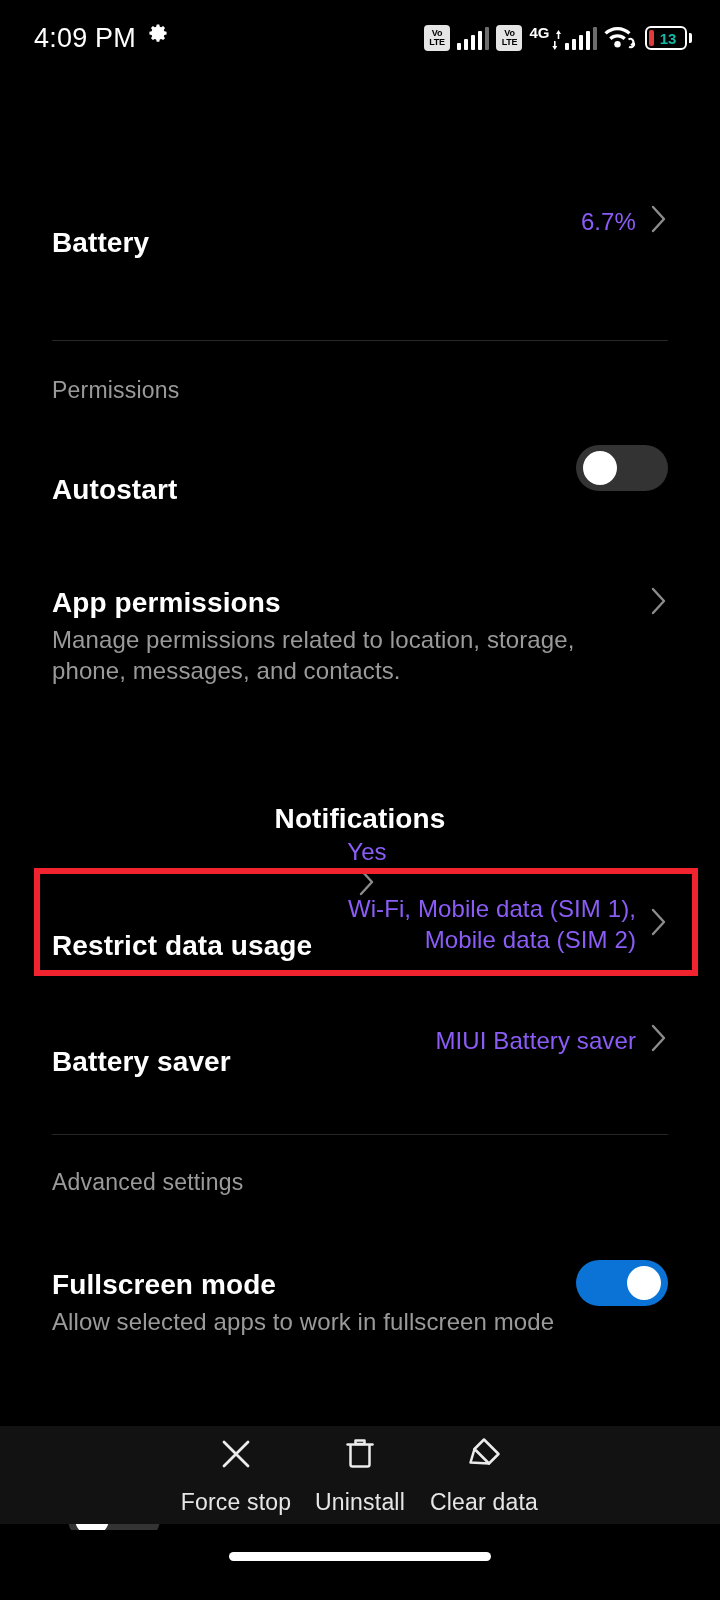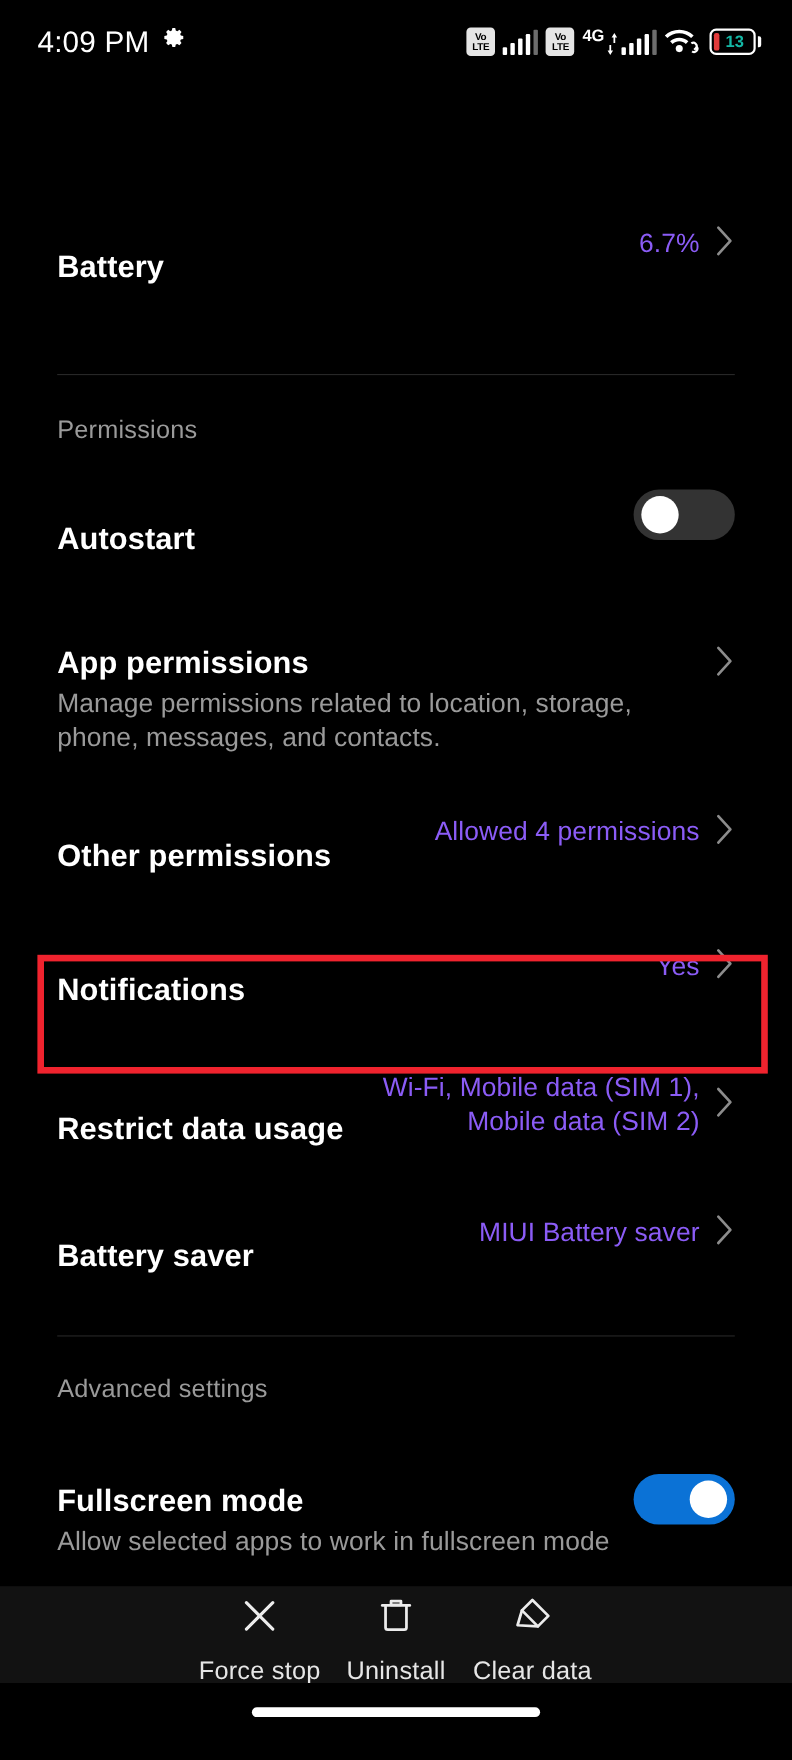--- a/index.html
+++ b/index.html
@@ -17,21 +17,21 @@
   }
 
   
   .statusbar {
     position: absolute; top: 0; left: 0;
     width: 720px; height: 76px;
     display: flex; align-items: center;
     justify-content: space-between;
     padding: 0 28px 0 34px;
   }
-  .sb-left { display: flex; align-items: center; gap: 10px; }
+  .sb-left { display: flex; align-items: flex-start; gap: 10px; }
   .sb-time { font-size: 27px; font-weight: 500; color: #fff; letter-spacing: .2px; }
   .gear-ic { display:block; }
   .sb-right { display: flex; align-items: center; gap: 7px; }
   .volte {
     width: 26px; height: 26px; border-radius: 4px;
     background: #e5e5e5; color: #000;
     display: flex; flex-direction: column; align-items: center; justify-content: center;
     font-size: 9px; font-weight: 700; line-height: 9px; letter-spacing: -.3px;
   }
   .bars { display: flex; align-items: flex-end; gap: 2.5px; height: 24px; }
@@ -122,21 +122,21 @@
   
   .highlight-box {
     position: absolute;
     left: 34px; top: 868px; width: 664px; height: 108px;
     border: 6px solid #f0232e;
     pointer-events: none;
   }
 
   
   .actionbar {
-    position: absolute; left: 0; bottom: 60px; width: 720px; height: 98px;
+    position: absolute; left: 0; bottom: 76px; width: 720px; height: 98px;
     background: #121212;
     display: flex; align-items: center; justify-content: center; gap: 0;
   }
   .action {
     width: 124px; display: flex; flex-direction: column;
     align-items: center; gap: 12px; cursor: pointer;
   }
   .action-label { font-size: 23px; color: #e6e6e6; white-space: nowrap; letter-spacing: .2px; }
   .navbar {
     position: absolute; left: 0; bottom: 0; width: 720px; height: 70px;
@@ -249,34 +249,23 @@
         <div class="row-sub" style="max-width:545px;">Manage permissions related to location, storage, phone, messages, and contacts.</div>
       </div>
       <span class="chev" style="margin-top:44px;">
         <svg width="18" height="30" viewBox="0 0 18 30">
             <path fill="none" stroke="#8c8c8c" stroke-width="2.4" stroke-linecap="round" stroke-linejoin="round" d="M3 3 L14 15 L3 27"></path>
           </svg>
       </span>
     </div>
 
     <div style="height:30px"></div>
-    <div class="row" style="height:62px;">
-      <div class="row-texts">
-        <div class="row-title">Other permissions</div>
-      </div>
-      <div class="row-value">Allowed 4 permissions</div>
-      <span class="chev">
-        <svg width="18" height="30" viewBox="0 0 18 30">
-            <path fill="none" stroke="#8c8c8c" stroke-width="2.4" stroke-linecap="round" stroke-linejoin="round" d="M3 3 L14 15 L3 27"></path>
-          </svg>
-      </span>
-    </div>
 
     <div style="height:42px"></div>
-    <div class="row" style="height:62px;">
+    <div class="row" style="height:62px;flex-direction:column;">
       <div class="row-texts">
         <div class="row-title">Notifications</div>
       </div>
       <div class="row-value">Yes</div>
       <span class="chev">
         <svg width="18" height="30" viewBox="0 0 18 30">
             <path fill="none" stroke="#8c8c8c" stroke-width="2.4" stroke-linecap="round" stroke-linejoin="round" d="M3 3 L14 15 L3 27"></path>
           </svg>
       </span>
     </div>

